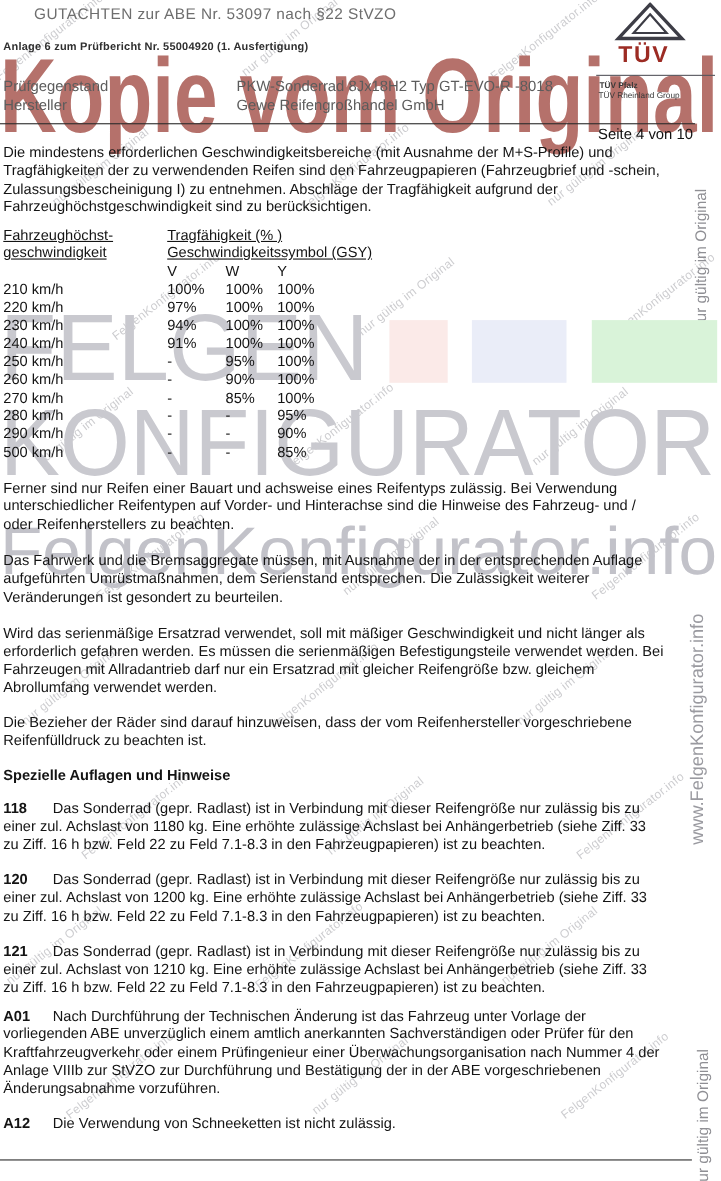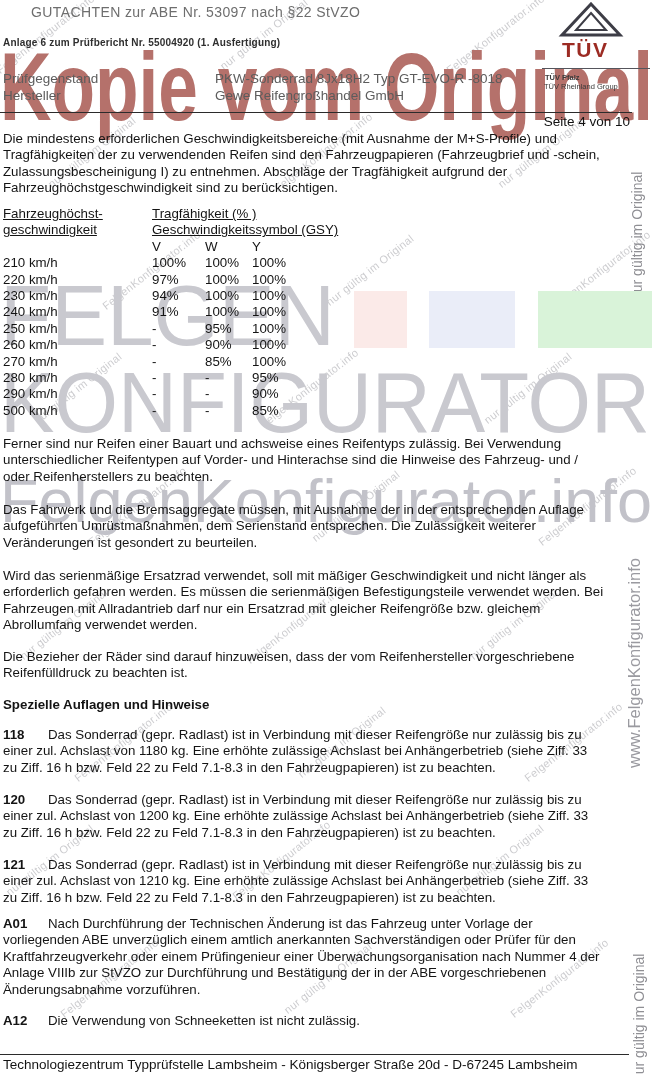--- a/index.html
+++ b/index.html
@@ -256,15 +256,14 @@
 einer zul. Achslast von 1210 kg. Eine erhöhte zulässige Achslast bei Anhängerbetrieb (siehe Ziff. 33
 zu Ziff. 16 h bzw. Feld 22 zu Feld 7.1-8.3 in den Fahrzeugpapieren) ist zu beachten.</span></div>
     <div class="abs item i-a01"><span class="item-num">A01</span><span>Nach Durchführung der Technischen Änderung ist das Fahrzeug unter Vorlage der
 vorliegenden ABE unverzüglich einem amtlich anerkannten Sachverständigen oder Prüfer für den
 Kraftfahrzeugverkehr oder einem Prüfingenieur einer Überwachungsorganisation nach Nummer 4 der
 Anlage VIIIb zur StVZO zur Durchführung und Bestätigung der in der ABE vorgeschriebenen
 Änderungsabnahme vorzuführen.</span></div>
     <div class="abs item i-a12"><span class="item-num">A12</span><span>Die Verwendung von Schneeketten ist nicht zulässig.</span></div>
 
     <div class="abs hr-bottom"></div>
-    <div class="abs footer-text">Technologiezentrum Typprüfstelle Lambsheim - Königsberger Straße 20d - D-67245 Lambsheim</div>
   </div>
 </div>
 
 </body></html>

